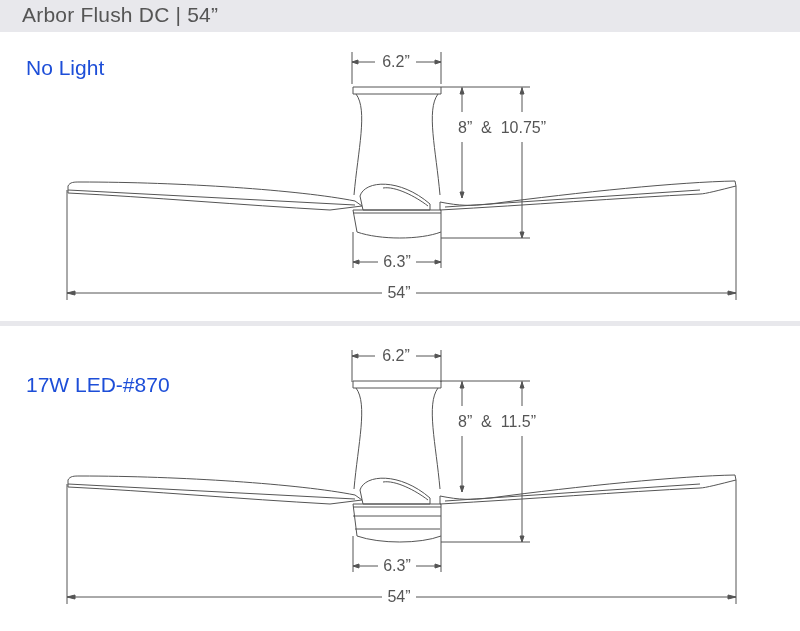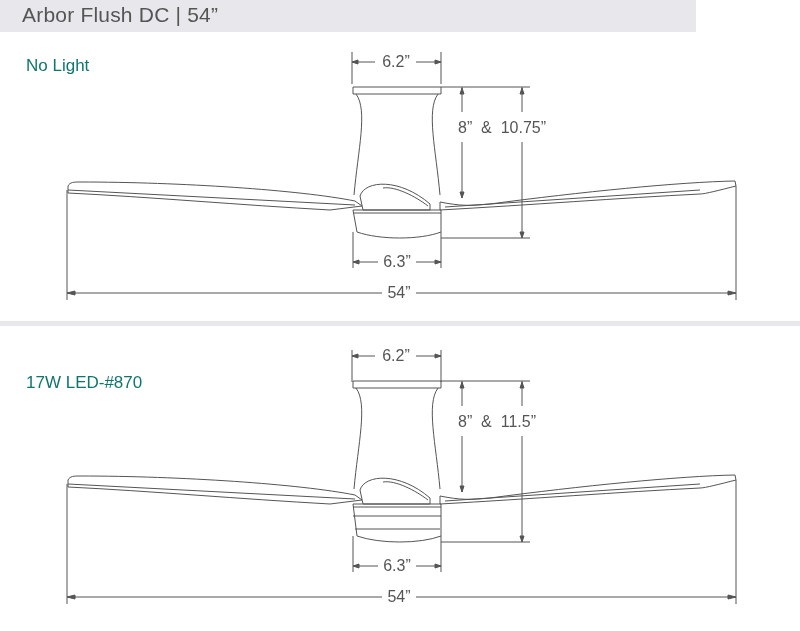--- a/index.html
+++ b/index.html
@@ -1,22 +1,22 @@
 <!DOCTYPE html>
 <html><head>
 <meta charset="utf-8">
 <style>
   html, body { margin: 0; padding: 0; background: #ffffff; }
   body { width: 800px; height: 631px; position: relative; overflow: hidden;
          font-family: "Liberation Sans", "DejaVu Sans", sans-serif; color: #444; }
-  .header { position: absolute; left: 0; top: 0; width: 696px; height: 32px;
+  .header { position: absolute; left: 0; top: 0; width: 800px; height: 32px;
             background: #e8e8ec; }
   .header-title { position: absolute; left: 22px; top: 3px; font-size: 21px; color: #555; letter-spacing: 0.2px; }
   .divider { position: absolute; left: 0; top: 321px; width: 800px; height: 5px; background: #e8e8ec; }
-  .variant-label { position: absolute; left: 26px; font-size: 17px; color: #0f766e; }
+  .variant-label { position: absolute; left: 26px; font-size: 21px; color: #1d4ed8; }
   .drawing { position: absolute; left: 0; width: 800px; }
   .dim { font-size: 16px; fill: #555; font-family: "Liberation Sans", "DejaVu Sans", sans-serif; }
   svg line, svg path, svg rect { vector-effect: non-scaling-stroke; }
 </style>
 </head>
 <body>
 
 <div class="header">
   <div class="header-title">Arbor Flush DC | 54”</div>
 </div>

